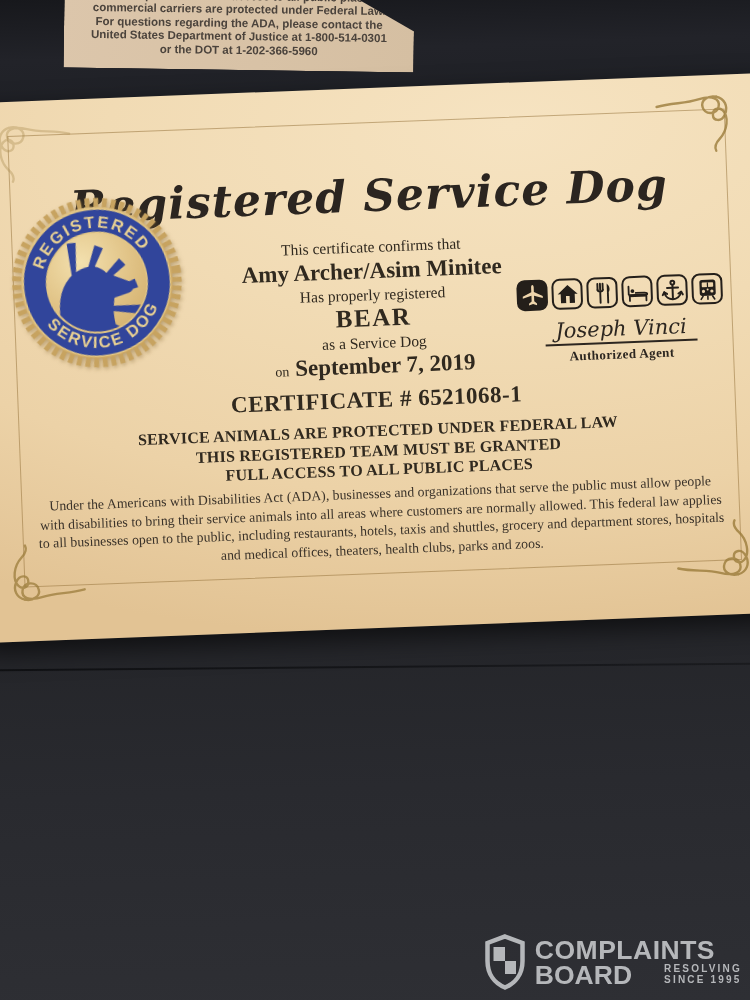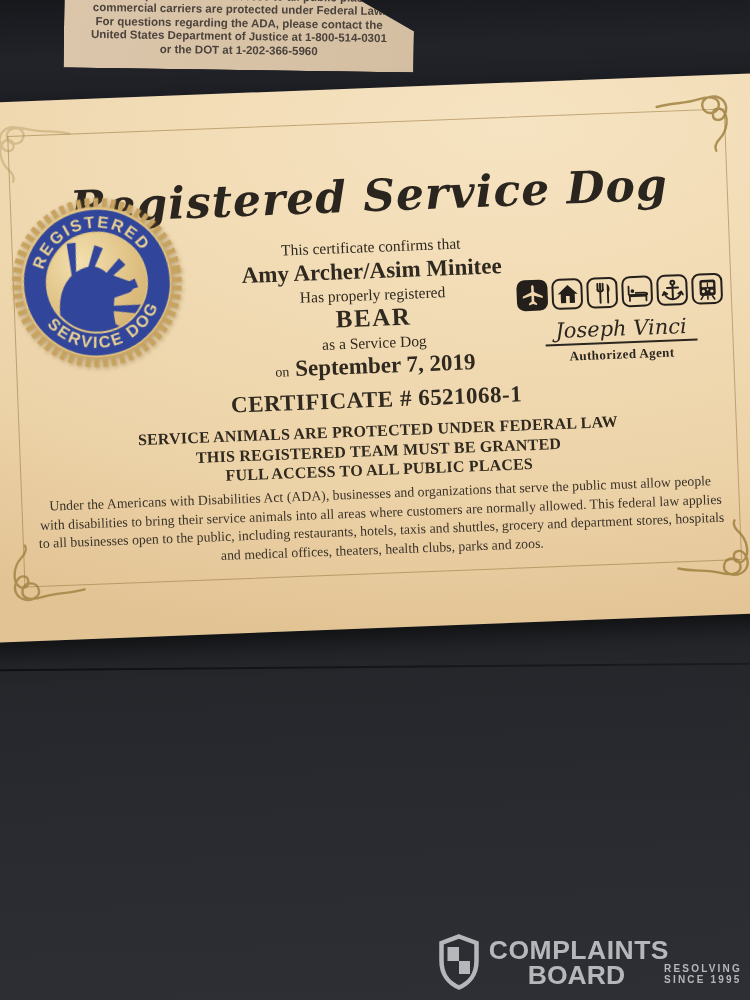--- a/index.html
+++ b/index.html
@@ -58,21 +58,21 @@
     padding:0 10px 1px;}
   .sig-title{font-size:13px;font-weight:bold;letter-spacing:.4px;color:#2c2620;margin-top:3px;}
   
   .seam{position:absolute;left:-5px;top:666px;width:760px;height:2px;
     background:linear-gradient(90deg,rgba(4,5,7,.65),rgba(4,5,7,.35));transform:rotate(-.5deg);}
   
   .cb{position:absolute;right:8px;bottom:10px;display:flex;gap:9px;align-items:center;
     color:#bdbfc2;font-family:"Liberation Sans",sans-serif;opacity:.95;}
   .cb-shield svg{width:42px;height:56px;display:block;}
   .cb-line1{font-size:26.5px;font-weight:bold;letter-spacing:.5px;line-height:25px;}
-  .cb-row2{display:flex;align-items:flex-end;gap:7px;margin-left:39px;}
+  .cb-row2{display:flex;align-items:flex-end;}
   .cb-line2{font-size:26.5px;font-weight:bold;line-height:24px;}
   .cb-tags{display:flex;flex-direction:column;justify-content:flex-end;padding-bottom:1px;}
   .cb-tag{font-size:10px;font-weight:bold;letter-spacing:2.2px;line-height:11.5px;padding-left:32px;}
 </style>
 </head>
 <body>
 
 <div class="scene">
 
   <div class="ada-card">

